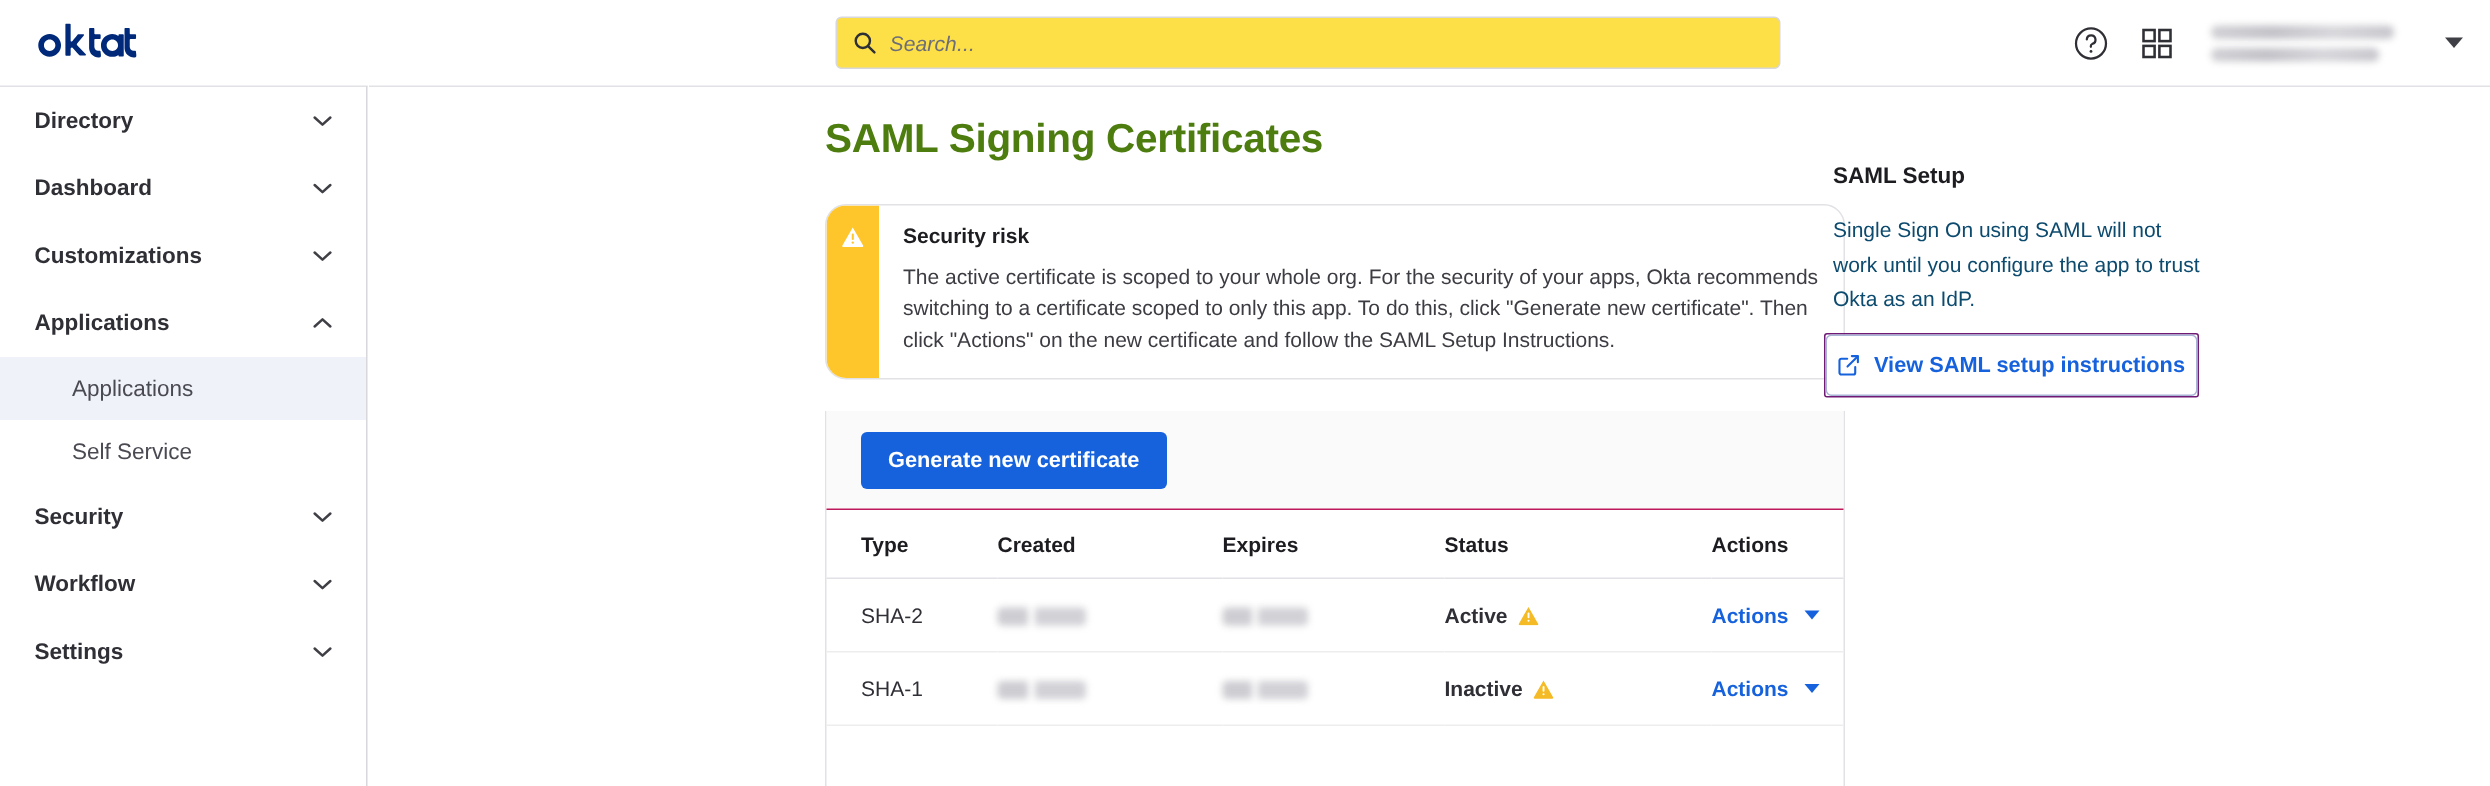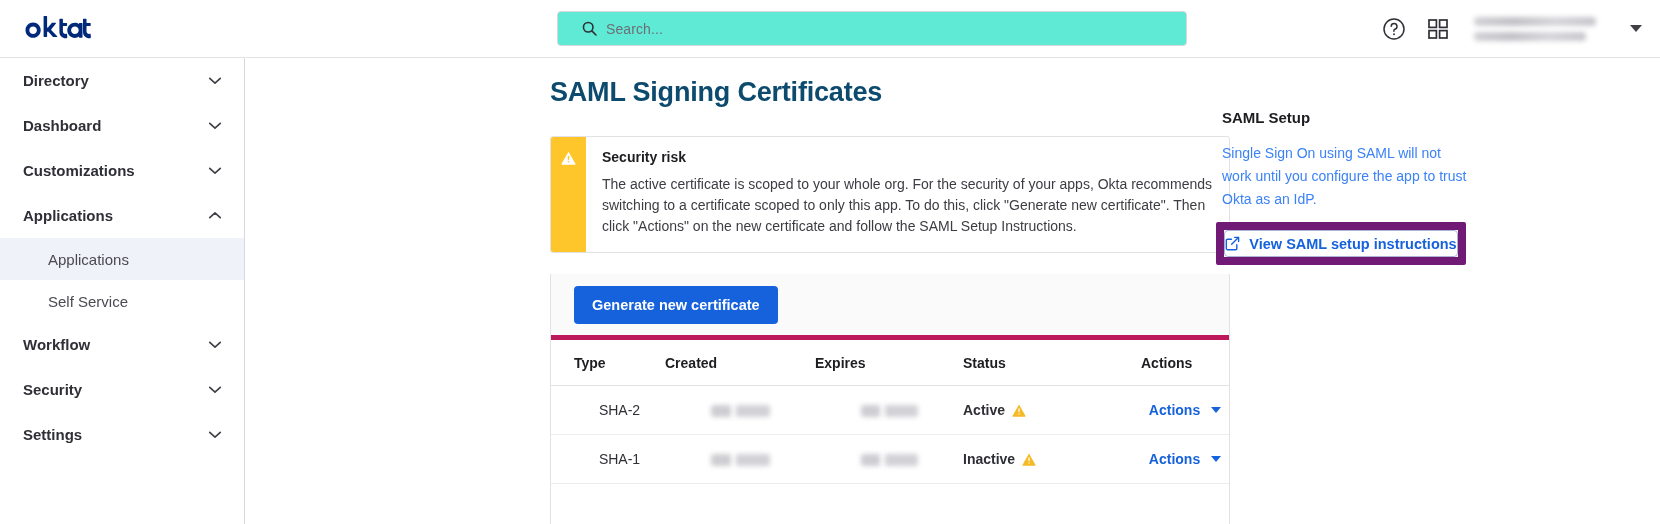--- a/index.html
+++ b/index.html
@@ -24,22 +24,22 @@
   }
   .logo svg { display: block; }
 
   .search-wrap {
     position: absolute; left: 557px; top: 11px;
     width: 630px; height: 35px;
   }
   .search-box {
     width: 100%; height: 100%;
     border: 1px solid #d7d7dc; border-radius: 4px;
-    background: #5eead4;
-    display: flex; align-items: center; padding: 0 23px;
+    background: #fde047;
+    display: flex; align-items: center; padding: 0 10px; font-style: italic;
   }
   .search-icon { width: 17px; height: 17px; margin-right: 8px; flex: 0 0 auto; }
   .search-text {
     font-size: 14px; color: #6e6e78;
     letter-spacing: .1px;
   }
 
   .top-actions {
     position: absolute; right: 18px; top: 0;
     height: 57px; display: flex; align-items: center; gap: 20px;
@@ -95,28 +95,28 @@
   .main {
     position: absolute; top: 57px; left: 246px;
     width: 1414px; height: 467px;
     background: #fff;
     border-top: 1px solid #e1e1e6;
   }
 
   .page-title {
     position: absolute; left: 304px; top: 19px;
     font-size: 27px; font-weight: 700; letter-spacing: -.2px;
-    color: #0c4a6e;
+    color: #4d7c0f;
   }
 
   
   .alert {
     position: absolute; left: 304px; top: 78px;
     width: 680px; height: 117px;
-    border: 1px solid #e1e1e6; border-radius: 3px;
+    border: 1px solid #e1e1e6; border-radius: 14px;
     background: #fff; display: flex; overflow: hidden;
   }
   .alert-stripe {
     width: 35px; flex: 0 0 auto;
     background: #ffc62c;
     display: flex; justify-content: center; padding-top: 14px;
   }
   .alert-body { padding: 12px 16px 0 16px; }
   .alert-title {
     font-size: 14px; font-weight: 700; color: #1d1d21; margin-bottom: 9px;
@@ -128,40 +128,39 @@
 
   
   .card {
     position: absolute; left: 304px; top: 216px;
     width: 680px; height: 251px;
     border: 1px solid #e1e1e6; border-top: none;
     background: #fff;
   }
   .card-head {
     height: 66px; background: #fafafa;
-    border-bottom: 5px solid #be185d;
+    border-bottom: 1px solid #be185d;
     display: flex; align-items: center; padding-left: 23px;
   }
   .btn-primary {
     background: #1662dd; color: #fff;
     border: none; border-radius: 4px;
     font-family: "Liberation Sans", sans-serif;
     font-size: 14.5px; font-weight: 700;
     padding: 11px 18px; cursor: pointer;
   }
   table { width: 100%; border-collapse: collapse; }
   th {
     text-align: left; font-size: 14px; font-weight: 700; color: #1d1d21;
     padding: 15px 0 14px 0; border-bottom: 1px solid #e1e1e6;
   }
   td {
     font-size: 14px; color: #2f2f36;
     padding: 16px 0; border-bottom: 1px solid #ededf0;
     height: 49px;
-    text-align: center;
   }
   .col-type   { width: 114px; padding-left: 23px !important; }
   .col-created{ width: 150px; }
   .col-expires{ width: 148px; }
   .col-status { width: 178px; }
   .col-actions{ width: auto; margin-left: 11px; }
 
   .blur-val {
     display: inline-block; height: 12px; border-radius: 3px;
     background: linear-gradient(90deg,#c4c4ca 0 34%,#ffffff 34% 42%,#c9c9cf 42% 100%);
@@ -182,27 +181,27 @@
     width: 0; height: 0;
     border-left: 5px solid transparent;
     border-right: 5px solid transparent;
     border-top: 6px solid #1662dd;
   }
 
   
   .rightpanel { position: absolute; left: 976px; top: 51px; width: 300px; }
   .rp-title { font-size: 15px; font-weight: 700; color: #1d1d21; }
   .rp-text {
-    font-size: 14px; line-height: 23px; color: #3b82f6;
+    font-size: 14px; line-height: 23px; color: #0c4a6e;
     margin-top: 16px; width: 246px;
   }
   .rp-btn-outer {
     position: absolute; left: -6px; top: 113px;
     width: 250px; height: 43px;
-    border: 8px solid #701a75; border-radius: 2px;
+    border: 1px solid #701a75; border-radius: 2px;
     display: flex; align-items: center; justify-content: center;
   }
   .rp-btn {
     width: 100%; height: 100%;
     border: 1px solid #a8b3d6; border-radius: 4px;
     background: #fff; color: #1662dd;
     font-family: "Liberation Sans", sans-serif;
     font-size: 14.5px; font-weight: 700;
     display: flex; align-items: center; justify-content: center; gap: 9px;
     cursor: pointer;
@@ -280,27 +279,27 @@
         <path d="M2 7.5 8 2 14 7.5"></path>
       </svg>
   </div>
   <div class="nav-sub active">
     <span>Applications</span>
   </div>
   <div class="nav-sub">
     <span>Self Service</span>
   </div>
   <div class="nav-item">
+    <span>Security</span>
+    <svg class="chev" viewBox="0 0 16 10" fill="none" stroke="#3f3f46" stroke-width="1.9" stroke-linecap="round" stroke-linejoin="round">
+        <path d="M2 2.5 8 8 14 2.5"></path>
+      </svg>
+  </div>
+  <div class="nav-item">
     <span>Workflow</span>
-    <svg class="chev" viewBox="0 0 16 10" fill="none" stroke="#3f3f46" stroke-width="1.9" stroke-linecap="round" stroke-linejoin="round">
-        <path d="M2 2.5 8 8 14 2.5"></path>
-      </svg>
-  </div>
-  <div class="nav-item">
-    <span>Security</span>
     <svg class="chev" viewBox="0 0 16 10" fill="none" stroke="#3f3f46" stroke-width="1.9" stroke-linecap="round" stroke-linejoin="round">
         <path d="M2 2.5 8 8 14 2.5"></path>
       </svg>
   </div>
   <div class="nav-item">
     <span>Settings</span>
     <svg class="chev" viewBox="0 0 16 10" fill="none" stroke="#3f3f46" stroke-width="1.9" stroke-linecap="round" stroke-linejoin="round">
         <path d="M2 2.5 8 8 14 2.5"></path>
       </svg>
   </div>

